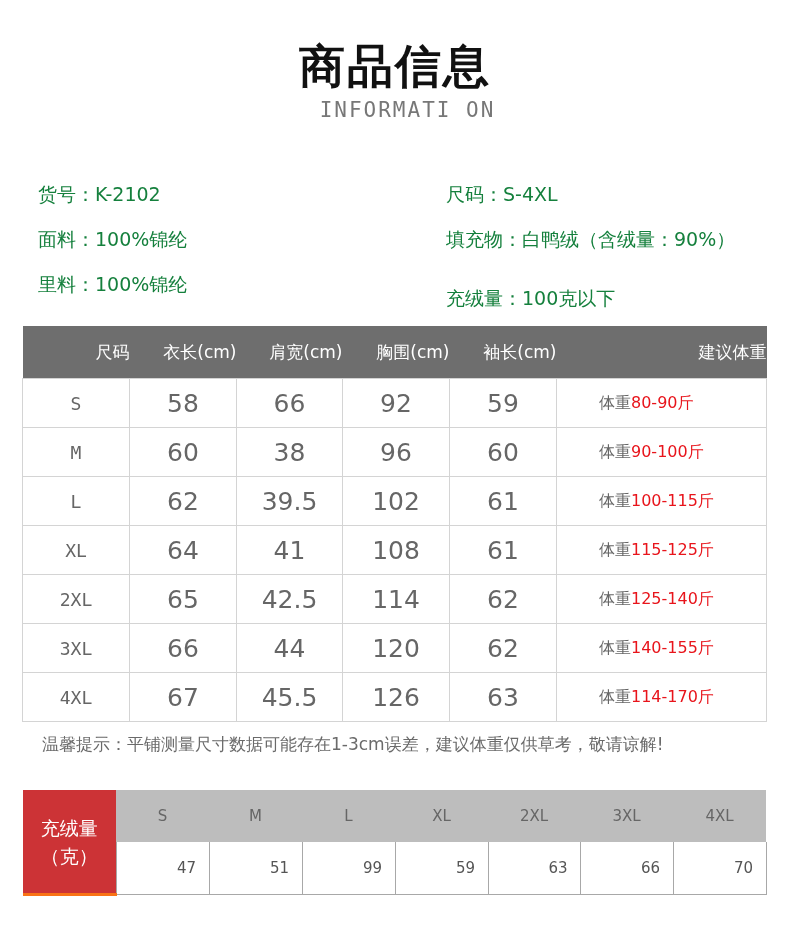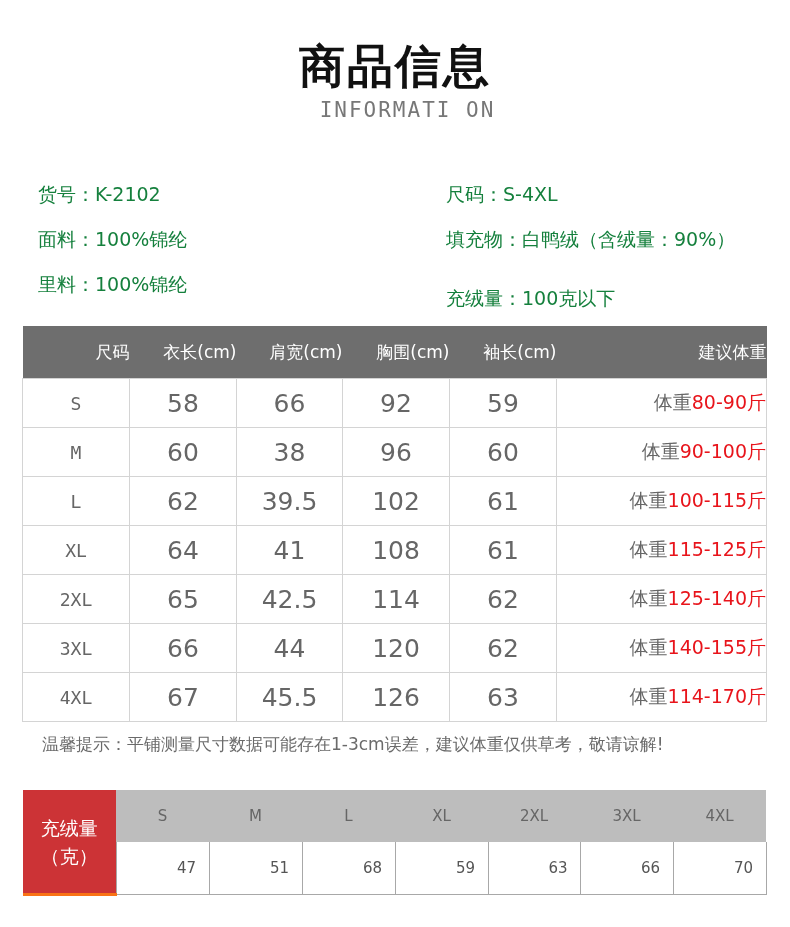--- a/index.html
+++ b/index.html
@@ -11,21 +11,21 @@
               font-family:"DejaVu Sans Mono","Liberation Mono",monospace; font-size:21px;
               color:#777; letter-spacing:2px; line-height:28px; }
   .info { position:absolute; font-size:19px; color:#15803d; line-height:26px; white-space:nowrap; }
   table { border-collapse:collapse; position:absolute; table-layout:fixed; }
   .size-table { left:22px; top:326px; width:744px; }
   .size-table th { background:#6e6e6e; color:#fff; font-weight:normal; font-size:17px;
                    height:52px; padding:0; text-align:right; }
   .size-table td { border:1px solid #d4d4d4; height:48px; padding:0; text-align:center;
                    font-size:25px; color:#666; }
   .size-table td.size { font-family:"DejaVu Sans Mono","Liberation Mono",monospace; font-size:18px; }
-  .size-table td.wt { text-align:right; padding-left:42px; font-size:19px; }
+  .size-table td.wt { text-align:left; padding-left:42px; font-size:16px; }
   .red { color:#e8141b; }
   .note { position:absolute; left:42px; top:733px; font-size:17px; color:#6a6a6a; white-space:nowrap; }
   .down-table { left:23px; top:790px; width:743px; }
   .down-table td { padding:0; text-align:center; }
   .down-table .label { background:#cc3336; color:#fff; font-size:19px; width:93px; line-height:28px;
                        border-bottom:3px solid #f97316; }
   .down-table .h { background:#bdbdbd; color:#666; height:52px; font-size:15px;
                    font-family:"DejaVu Sans","Liberation Sans",sans-serif; }
   .down-table .v { border:1px solid #a8a8a8; border-top:none; height:52px; font-size:15px; color:#555; background:#fff;padding-left:48px; }
 </style>
@@ -156,20 +156,20 @@
     <td class="h">M</td>
     <td class="h">L</td>
     <td class="h">XL</td>
     <td class="h">2XL</td>
     <td class="h">3XL</td>
     <td class="h">4XL</td>
   </tr>
   <tr>
     <td class="v">47</td>
     <td class="v">51</td>
-    <td class="v">68</td>
+    <td class="v">99</td>
     <td class="v">59</td>
     <td class="v">63</td>
     <td class="v">66</td>
     <td class="v">70</td>
   </tr>
 </tbody>
   </table>
 
 </body></html>

